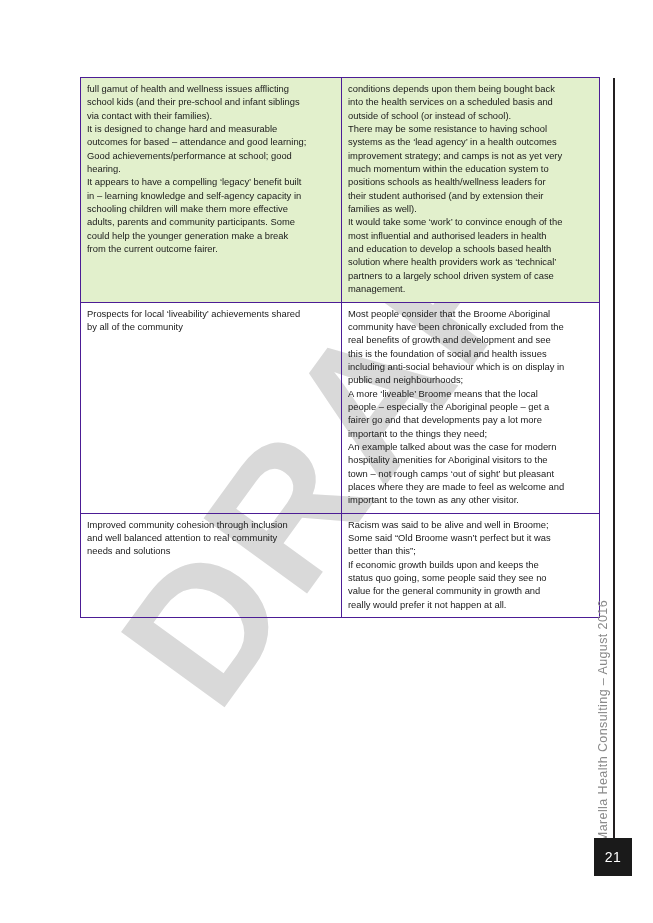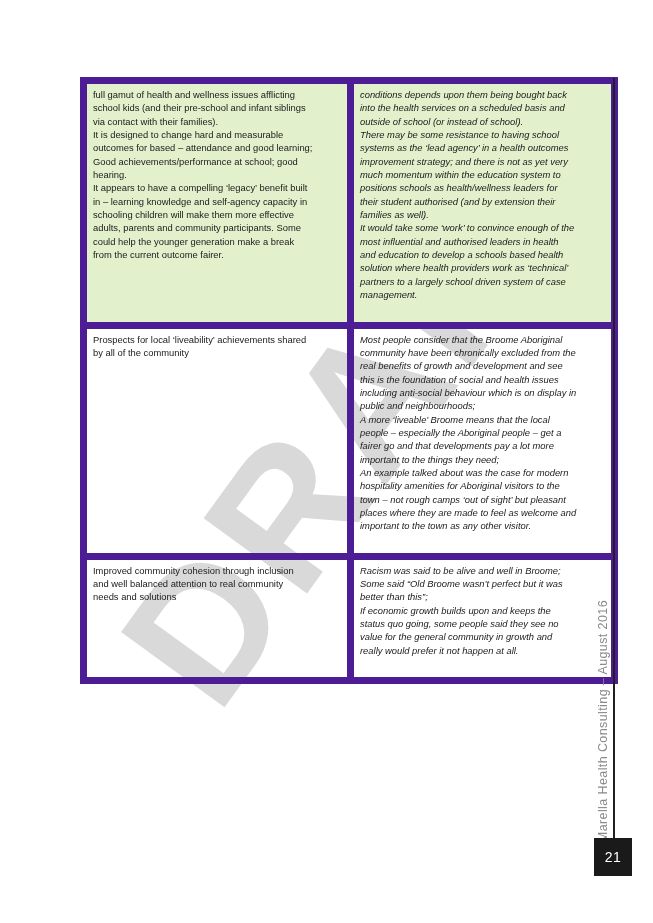--- a/index.html
+++ b/index.html
@@ -55,30 +55,30 @@
   #content-table {
     position: absolute;
     left: 80px;
     top: 77px;
     width: 493px;
     border-collapse: collapse;
     z-index: 2;
     table-layout: fixed;
   }
   #content-table td {
-    border: 7px solid #4c1d95;
+    border: 1px solid #4c1d95;
     vertical-align: top;
-    padding: 4px 6px 20px 6px;
+    padding: 4px 6px 6px 6px;
     font-family: "Liberation Sans", sans-serif;
     font-size: 9.4px;
     line-height: 13.35px;
     color: #1a1a1a;
   }
   #content-table td.col-left  { width: 248px; }
-  #content-table td.col-right { width: 245px; font-style: italic; }
+  #content-table td.col-right { width: 245px; }
 
   tr.row-green td { background: #e2f0cc; }
   tr.row-plain td { background: transparent; }
 
   .cell-line { display: block; }
 
   
   #side-rule {
     position: absolute;
     left: 613px;
@@ -161,21 +161,21 @@
           <span class="cell-line">adults, parents and community participants. Some</span>
           <span class="cell-line">could help the younger generation make a break</span>
           <span class="cell-line">from the current outcome fairer.</span>
         </td>
         <td class="col-right">
           <span class="cell-line">conditions depends upon them being bought back</span>
           <span class="cell-line">into the health services on a scheduled basis and</span>
           <span class="cell-line">outside of school (or instead of school).</span>
           <span class="cell-line">There may be some resistance to having school</span>
           <span class="cell-line">systems as the ‘lead agency’ in a health outcomes</span>
-          <span class="cell-line">improvement strategy; and there is not as yet very</span>
+          <span class="cell-line">improvement strategy; and camps is not as yet very</span>
           <span class="cell-line">much momentum within the education system to</span>
           <span class="cell-line">positions schools as health/wellness leaders for</span>
           <span class="cell-line">their student authorised (and by extension their</span>
           <span class="cell-line">families as well).</span>
           <span class="cell-line">It would take some ‘work’ to convince enough of the</span>
           <span class="cell-line">most influential and authorised leaders in health</span>
           <span class="cell-line">and education to develop a schools based health</span>
           <span class="cell-line">solution where health providers work as ‘technical’</span>
           <span class="cell-line">partners to a largely school driven system of case</span>
           <span class="cell-line">management.</span>

